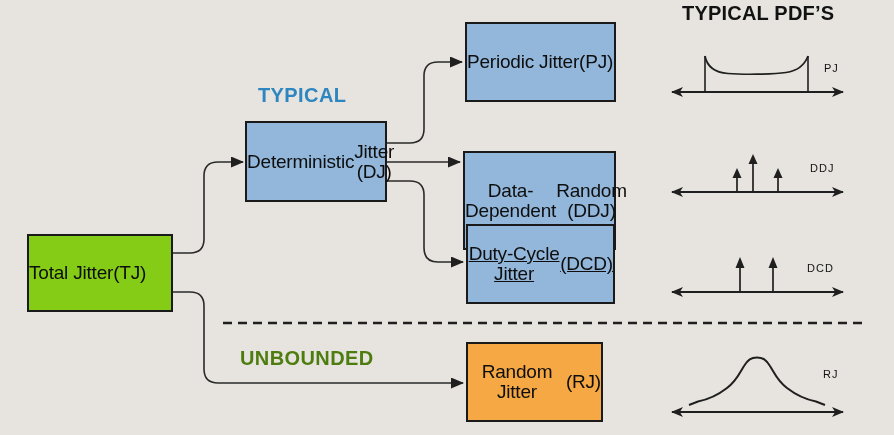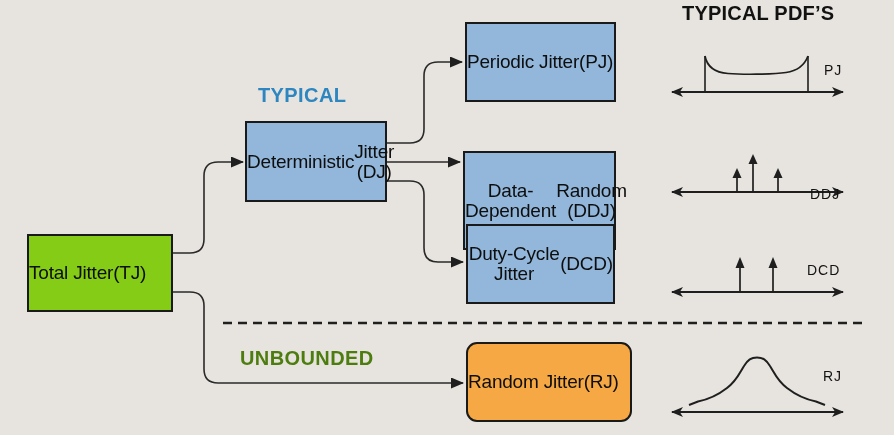--- a/index.html
+++ b/index.html
@@ -17,36 +17,36 @@
     font-size:19px; line-height:20px; letter-spacing:-0.2px;
     box-sizing:border-box;
   }
   .blue   { background:#92B7DB; }
   .orange { background:#F5A843; }
   .white  { background:#84cc16; }
   #node-tj  { left:27px;  top:234px; width:146px; height:78px; }
   #node-dj  { left:245px; top:121px; width:142px; height:81px; }
   #node-pj  { left:465px; top:22px;  width:151px; height:80px; }
   #node-ddj { left:463px; top:123px; width:153px; height:99px;margin-top:28px; }
-  #node-dcd { left:466px; top:224px; width:149px; height:80px; }
-  #node-rj  { left:466px; top:342px; width:166px; height:80px;border-radius:11px; }
+  #node-dcd { left:466px; top:224px; width:149px; height:80px;text-decoration:underline; }
+  #node-rj  { left:466px; top:342px; width:137px; height:80px; }
   .group-label {
     position:absolute; font-weight:bold; font-size:20px; letter-spacing:0.4px;
   }
   #bounded-label   { left:258px; top:84px;  color:#2E86C0; }
   #unbounded-label { left:240px; top:347px; color:#4d7c0f; }
   #pdf-title {
     position:absolute; left:682px; top:2px; color:#121212;
     font-weight:bold; font-size:20px; letter-spacing:0.2px;
   }
   .pdf-label {
-    position:absolute; font-size:14px; color:#121212; letter-spacing:1px;
+    position:absolute; font-size:11px; color:#121212; letter-spacing:1px;
   }
   #pdf-label-pj  { left:824px; top:62px; }
-  #pdf-label-ddj { left:810px; top:162px;margin-top:24px; }
+  #pdf-label-ddj { left:810px; top:162px; }
   #pdf-label-dcd { left:807px; top:262px; }
   #pdf-label-rj  { left:823px; top:368px; }
 </style>
 </head>
 <body>
 
 <div id="canvas">
 
   <svg id="wires" viewBox="0 0 894 435" xmlns="http://www.w3.org/2000/svg">
     <defs>

